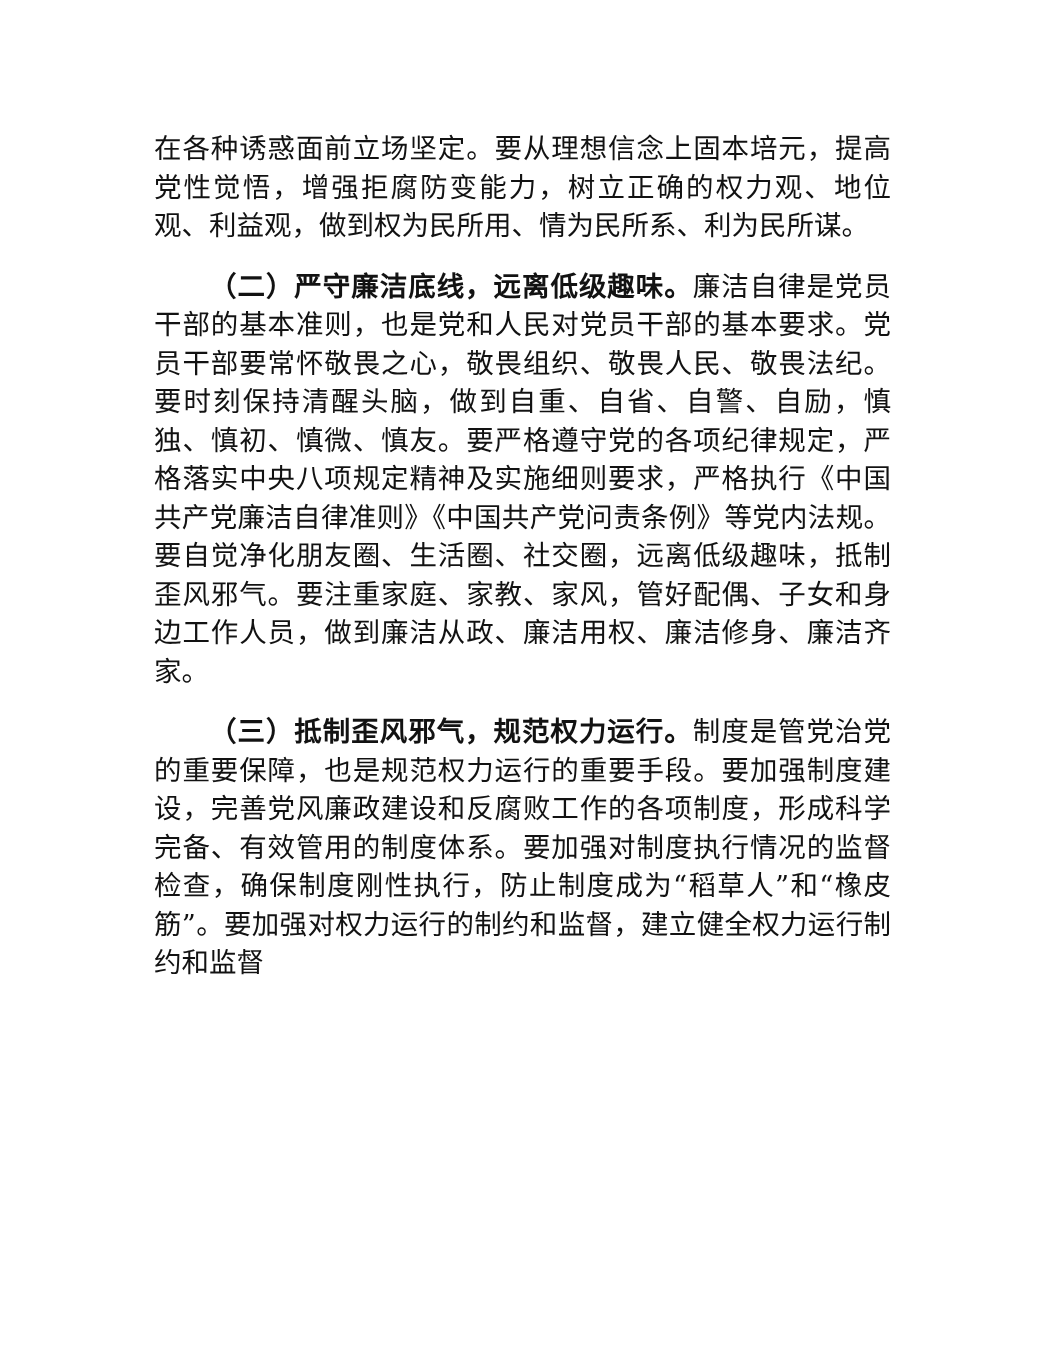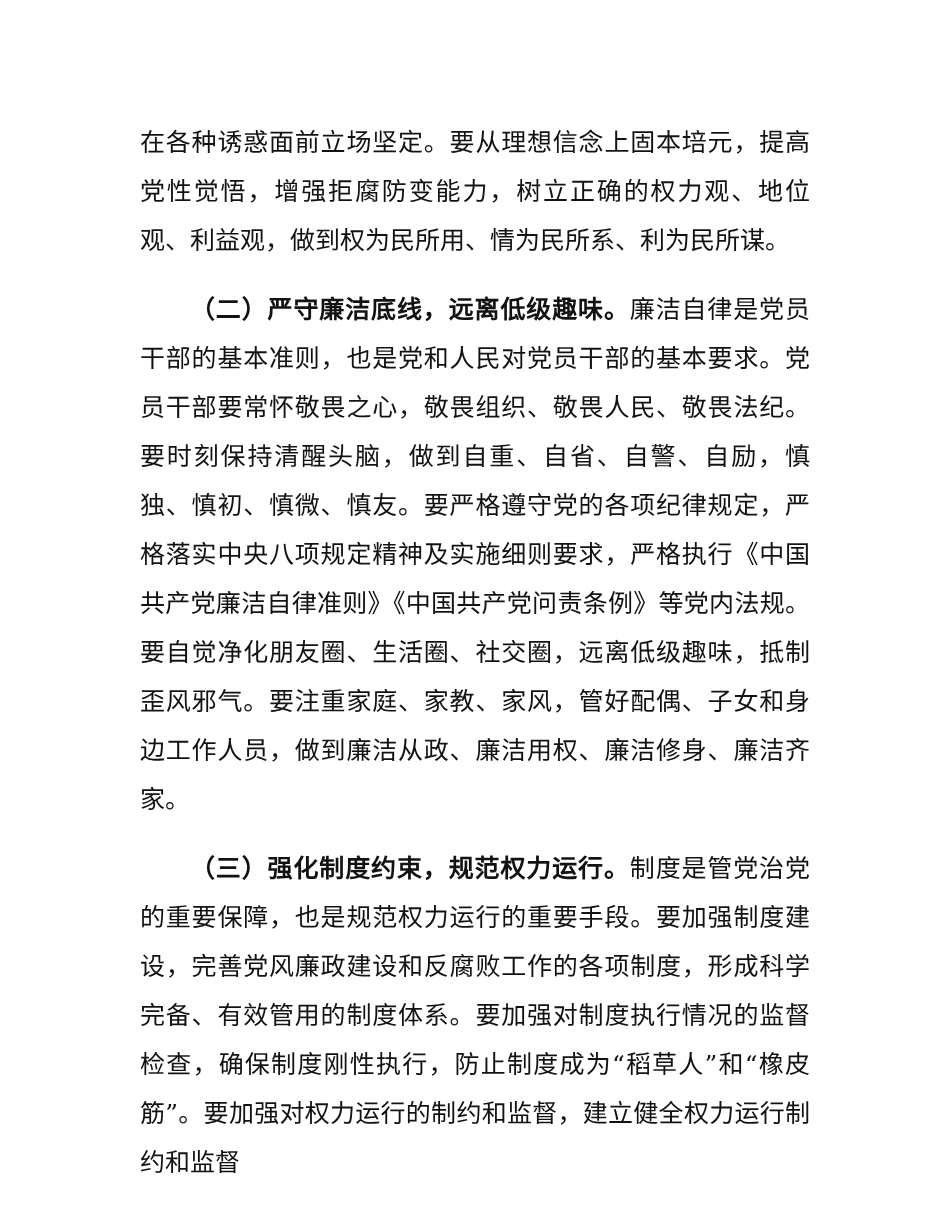--- a/index.html
+++ b/index.html
@@ -13,21 +13,21 @@
     height: 1230px;
     box-sizing: border-box;
     background: #ffffff;
     padding: 118px 140px 0 140px;
     overflow: hidden;
   }
   .para {
     margin: 0;
     font-family: "DejaVu Serif", "Liberation Serif", serif;
     font-size: 25px;
-    line-height: 49px;
+    line-height: 35px;
     color: #121212;
     text-align: justify;
     letter-spacing: 0;
   }
   .para.sect {
     margin-top: 20px;
     text-indent: 2em;
   }
   .sect-heading {
     font-weight: 700;
@@ -36,15 +36,15 @@
 </style>
 </head>
 <body>
 
 <div class="page">
 
   <p class="para"><span>在各种诱惑面前立场坚定。要从理想信念上固本培元，提高党性觉悟，增强拒腐防变能力，树立正确的权力观、地位观、利益观，做到权为民所用、情为民所系、利为民所谋。</span></p>
 
   <p class="para sect"><span class="sect-heading">（二）严守廉洁底线，远离低级趣味。</span><span>廉洁自律是党员干部的基本准则，也是党和人民对党员干部的基本要求。党员干部要常怀敬畏之心，敬畏组织、敬畏人民、敬畏法纪。要时刻保持清醒头脑，做到自重、自省、自警、自励，慎独、慎初、慎微、慎友。要严格遵守党的各项纪律规定，严格落实中央八项规定精神及实施细则要求，严格执行《中国共产党廉洁自律准则》《中国共产党问责条例》等党内法规。要自觉净化朋友圈、生活圈、社交圈，远离低级趣味，抵制歪风邪气。要注重家庭、家教、家风，管好配偶、子女和身边工作人员，做到廉洁从政、廉洁用权、廉洁修身、廉洁齐家。</span></p>
 
-  <p class="para sect"><span class="sect-heading">（三）强化制度约束，规范权力运行。</span><span>制度是管党治党的重要保障，也是规范权力运行的重要手段。要加强制度建设，完善党风廉政建设和反腐败工作的各项制度，形成科学完备、有效管用的制度体系。要加强对制度执行情况的监督检查，确保制度刚性执行，防止制度成为“稻草人”和“橡皮筋”。要加强对权力运行的制约和监督，建立健全权力运行制约和监督</span></p>
+  <p class="para sect"><span class="sect-heading">（三）抵制歪风邪气，规范权力运行。</span><span>制度是管党治党的重要保障，也是规范权力运行的重要手段。要加强制度建设，完善党风廉政建设和反腐败工作的各项制度，形成科学完备、有效管用的制度体系。要加强对制度执行情况的监督检查，确保制度刚性执行，防止制度成为“稻草人”和“橡皮筋”。要加强对权力运行的制约和监督，建立健全权力运行制约和监督</span></p>
 
 </div>
 
 </body></html>

